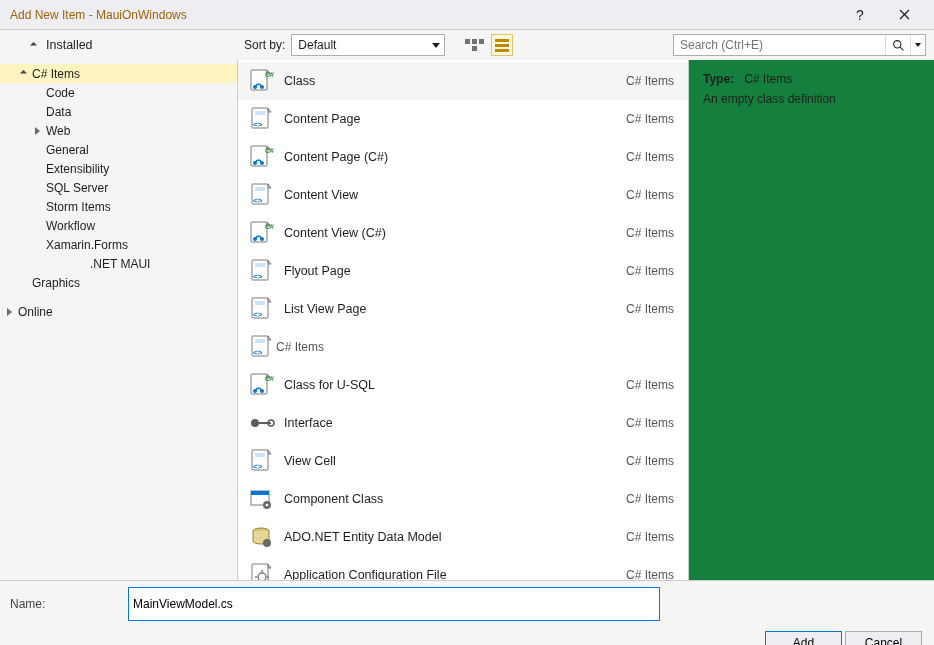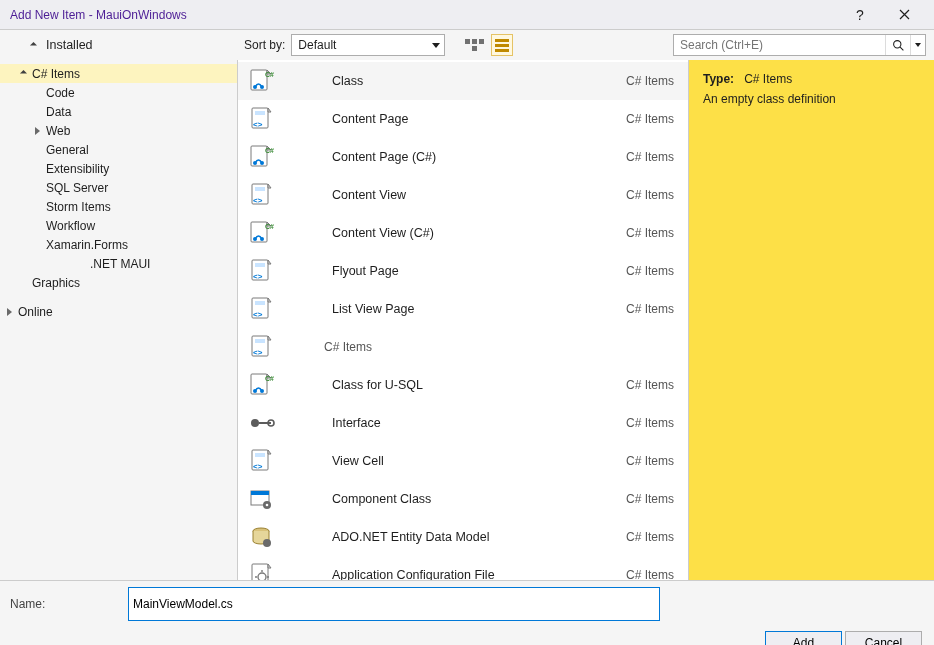--- a/index.html
+++ b/index.html
@@ -13,21 +13,21 @@
     overflow: hidden;
   }
   .titlebar {
     height: 30px;
     display: flex;
     align-items: center;
     padding: 0 8px 0 10px;
     background: #eeeef2;
     border-bottom: 1px solid #ccc;
   }
-  .titlebar .title { flex: 1; font-size: 12px; color: #4c1d95; }
+  .titlebar .title { flex: 1; font-size: 12px; color: #a16207; }
   .titlebar .btn {
     width: 44px; height: 30px;
     display: flex; align-items: center; justify-content: center;
     font-size: 14px; color: #1e1e1e;
   }
   .topbar {
     height: 30px;
     display: flex;
     align-items: center;
     padding: 0 8px 0 28px;
@@ -136,31 +136,30 @@
     border-left: 1px solid #ccc;
     border-right: 1px solid #ccc;
     position: relative;
     overflow-y: scroll;
   }
   .list { padding: 2px 0; }
   .item {
     height: 38px;
     display: flex; align-items: center;
     padding: 0 14px 0 8px;
-    gap: 48px;
   }
   .item.sel { background: #f5f5f5; }
   .item .icon { width: 30px; height: 30px; display: flex; align-items: center; justify-content: center; }
   .item .name { flex: 1; padding-left: 8px; font-size: 12.5px; color: #1e1e1e; }
   .item .cat { font-size: 12px; color: #555; text-align: right; }
 
   
   .details {
     width: 245px;
-    background: #fde047;
+    background: #15803d;
     padding: 12px 14px;
     font-size: 12px;
   }
   .details .type-line { margin-bottom: 6px; }
   .details .type-label { font-weight: bold; }
 
   
   .bottom {
     position: absolute; left: 0; right: 0; bottom: 0; height: 65px;
     background: #f5f5f5;

